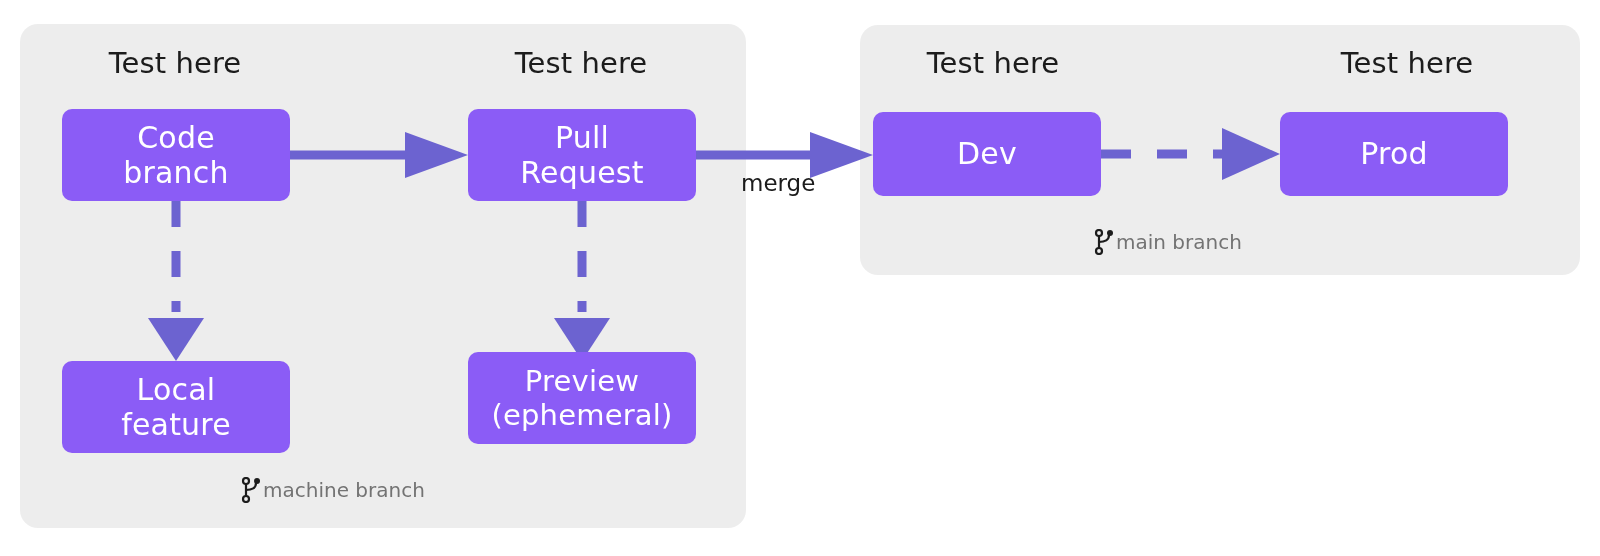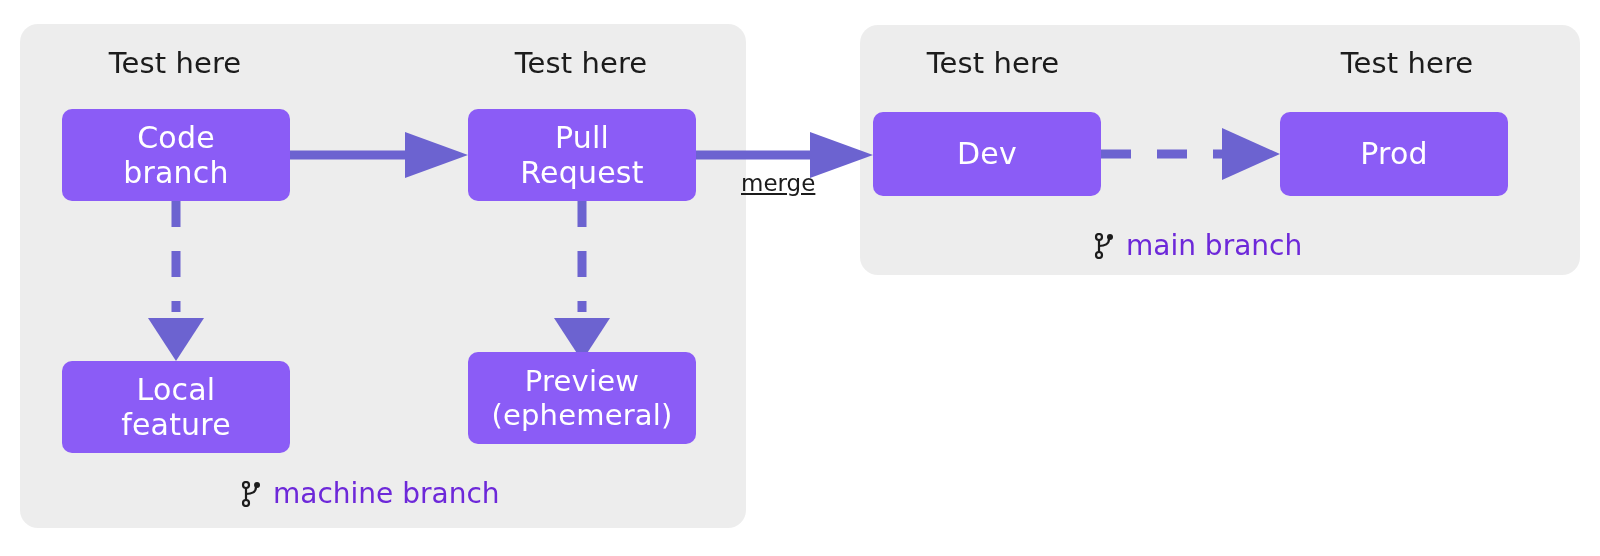--- a/index.html
+++ b/index.html
@@ -81,30 +81,30 @@
   }
 
   
   .edge-label {
     position: absolute;
     font-size: 23px;
     color: #1c1c1c;
     white-space: nowrap;
     font-family: "DejaVu Sans", "Liberation Sans", sans-serif;
   }
-  #label-merge { left: 741px; top: 170px; text-decoration: underline; }
+  #label-merge { left: 741px; top: 170px; }
 
   
   .group-caption {
     position: absolute;
     display: flex;
     align-items: center;
-    gap: 10px;
-    font-size: 28px;
-    color: #6d28d9;
+    gap: 0;
+    font-size: 20px;
+    color: #737373;
     white-space: nowrap;
     font-family: "DejaVu Sans", "Liberation Sans", sans-serif;
   }
   #caption-feature { left: 241px; top: 477px; }
   #caption-main    { left: 1094px; top: 229px; }
   .branch-icon { display: inline-block; width: 22px; height: 26px; }
 </style>
 </head>
 <body>
 

